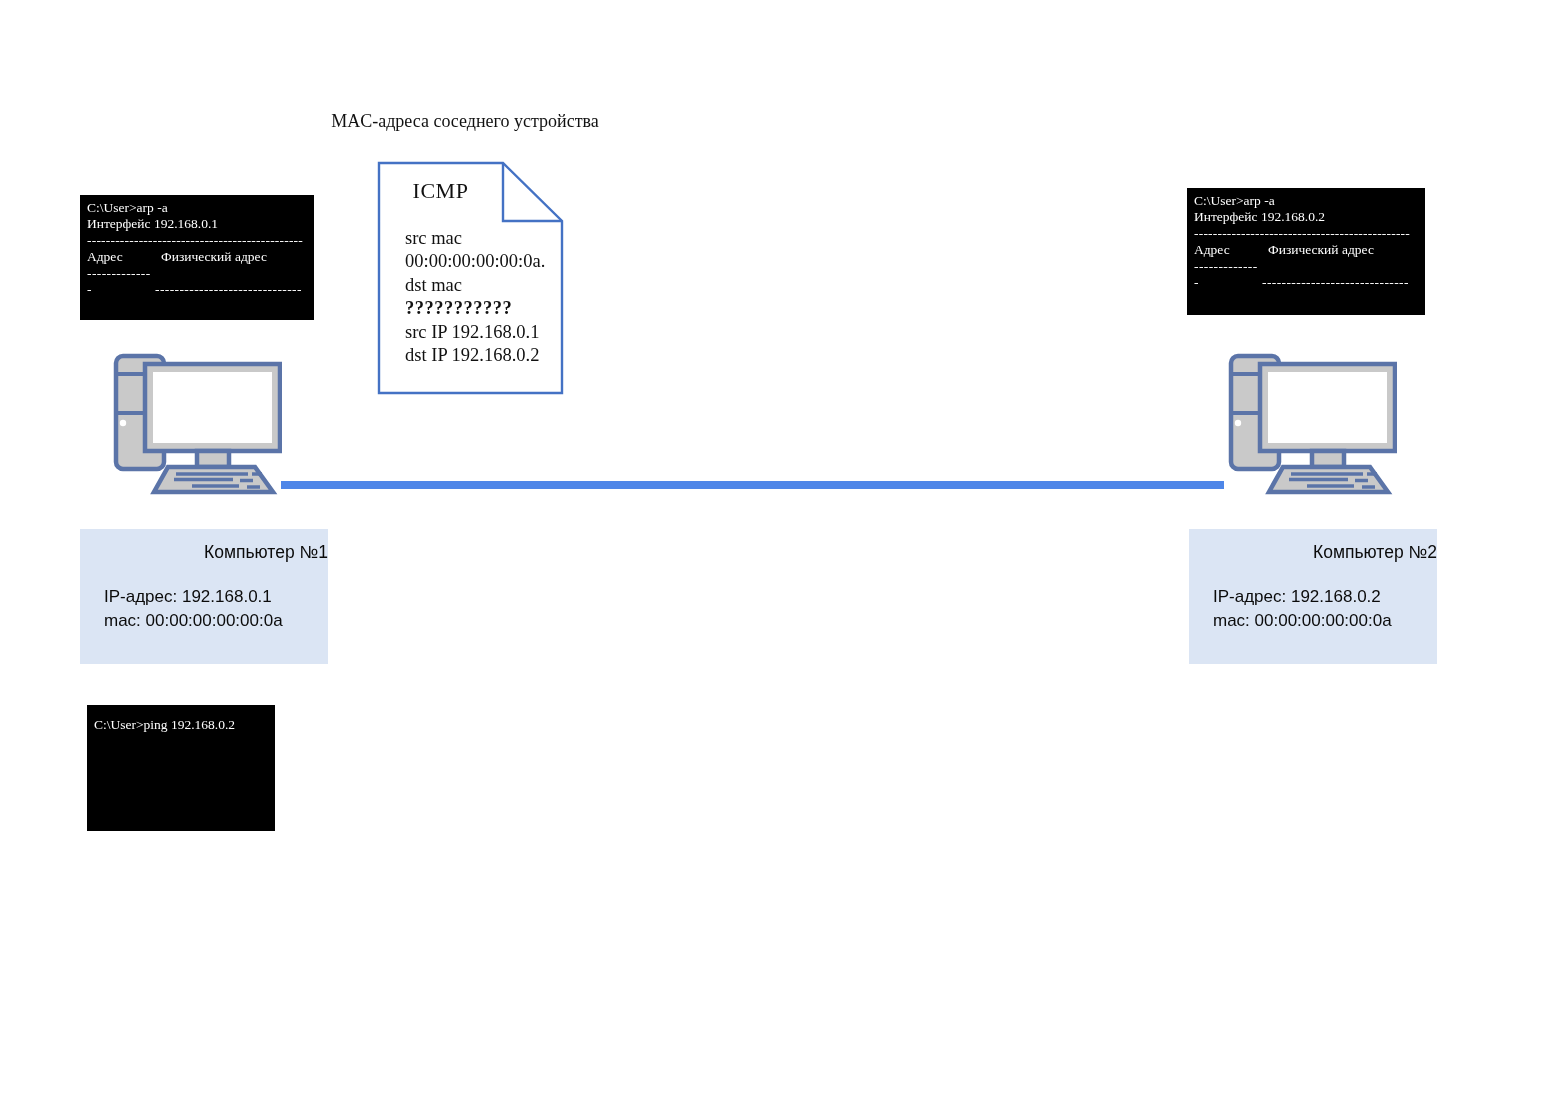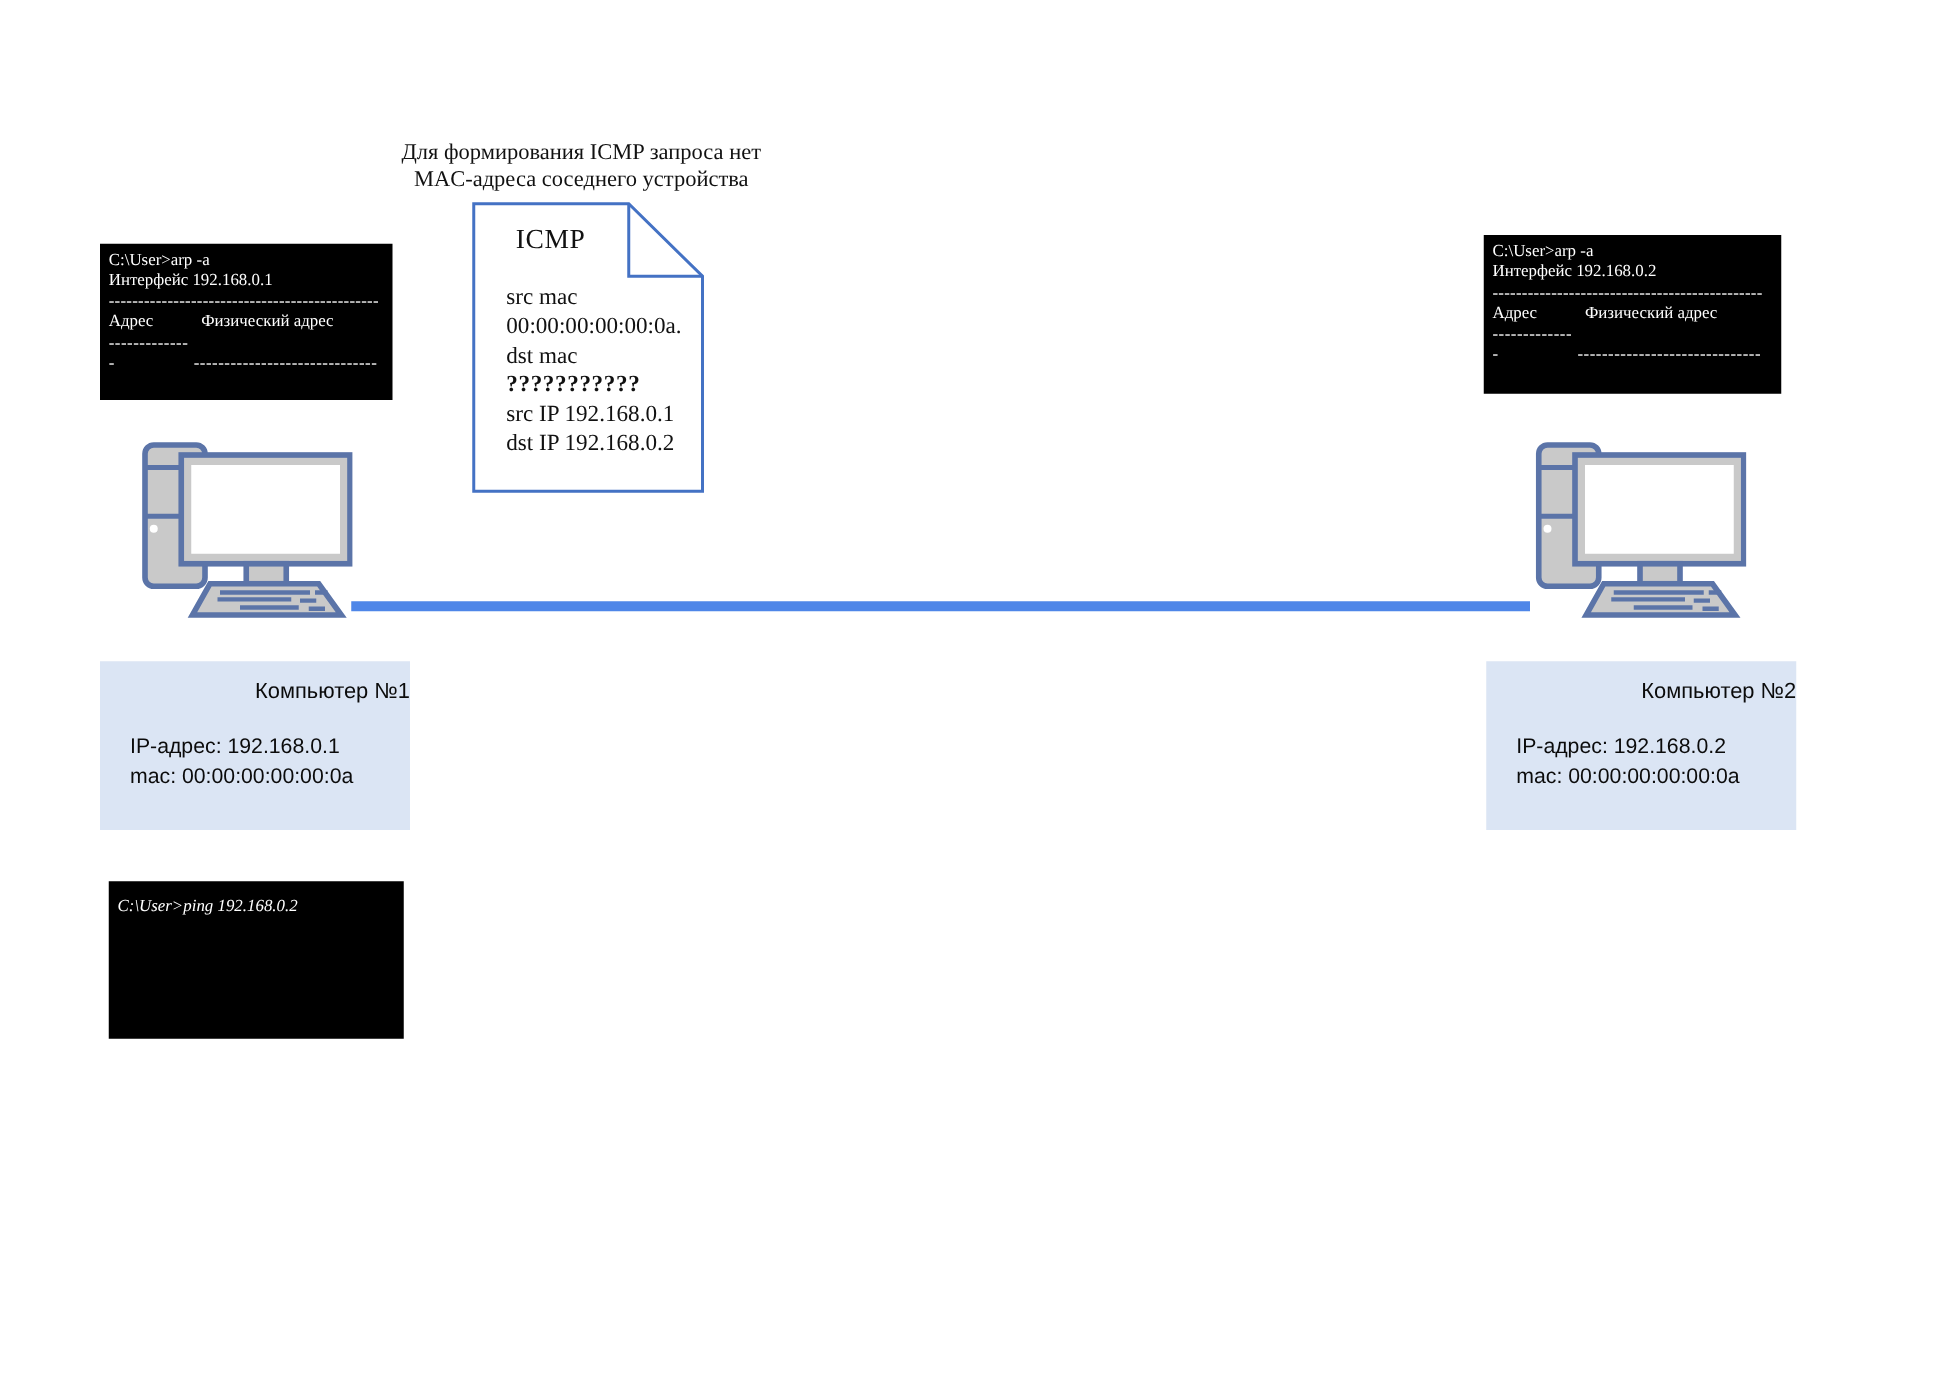--- a/index.html
+++ b/index.html
@@ -34,21 +34,21 @@
   .icmp-body{position:absolute;left:28px;top:66px;font-size:18.5px;line-height:23.4px;color:#111;}
   .icmp-body .bold{font-weight:bold;letter-spacing:.5px;}
   
   .terminal{
     position:absolute;background:var(--terminal-bg);color:var(--terminal-text);
     font-family:"Liberation Serif",serif;font-size:13.5px;line-height:16.4px;
     padding:5px 7px;box-sizing:border-box;
   }
   .terminal.t1{left:80px;top:195px;width:234px;height:125px;}
   .terminal.t2{left:1187px;top:188px;width:238px;height:127px;}
-  .terminal.t3{left:87px;top:705px;width:236px;height:126px;padding-top:12px;font-style:italic;}
+  .terminal.t3{left:87px;top:705px;width:188px;height:126px;padding-top:12px;}
   .term-col1{display:inline-block;width:74px;}
   .term-dash1{display:inline-block;width:68px;letter-spacing:.4px;}
   .term-dash2{letter-spacing:.4px;}
   .term-sep{letter-spacing:.2px;white-space:nowrap;}
   
   .pc{position:absolute;width:170px;height:145px;}
   .pc.left{left:112px;top:350px;}
   .pc.right{left:1227px;top:350px;}
   .pc-body{fill:var(--icon-fill);stroke:var(--icon-border);stroke-width:4.5;}
   .pc-seg{stroke:var(--icon-border);stroke-width:4;}
@@ -68,21 +68,20 @@
   .label-box.l2{left:1189px;}
   .label-title{padding-top:13px;text-align:right;font-size:17.5px;}
   .label-body{margin-top:22px;padding-left:24px;font-size:17px;line-height:23.5px;}
 </style>
 </head>
 <body>
 
 <div class="canvas">
 
   <div class="annotation">
-    <div>Для формирования ICMP запроса нет</div>
     <div>MAC-адреса соседнего устройства</div>
   </div>
 
   <div class="icmp-doc">
     <svg viewBox="0 0 187 234" aria-hidden="true">
       <polygon class="doc-shape" points="2,2 126,2 185,60 185,232 2,232"></polygon>
       <polyline class="doc-fold" points="126,2 126,60 185,60"></polyline>
     </svg>
     <div class="icmp-title">ICMP</div>
     <div class="icmp-body">

